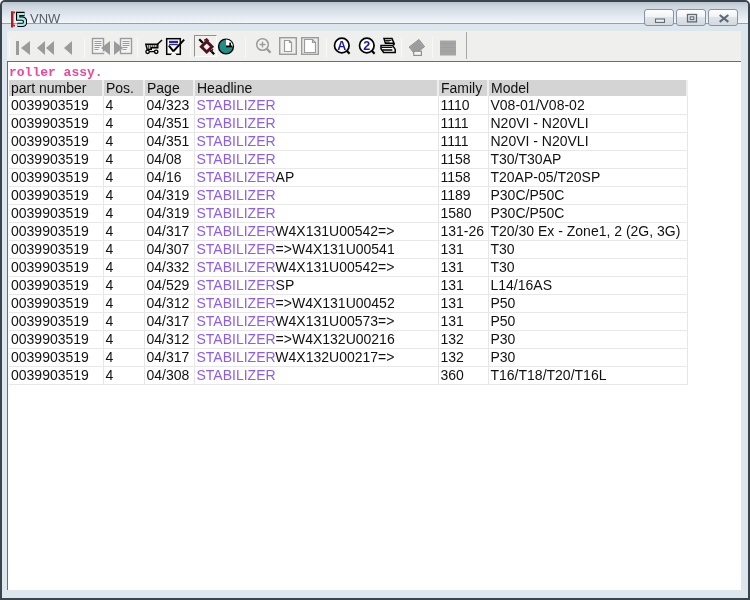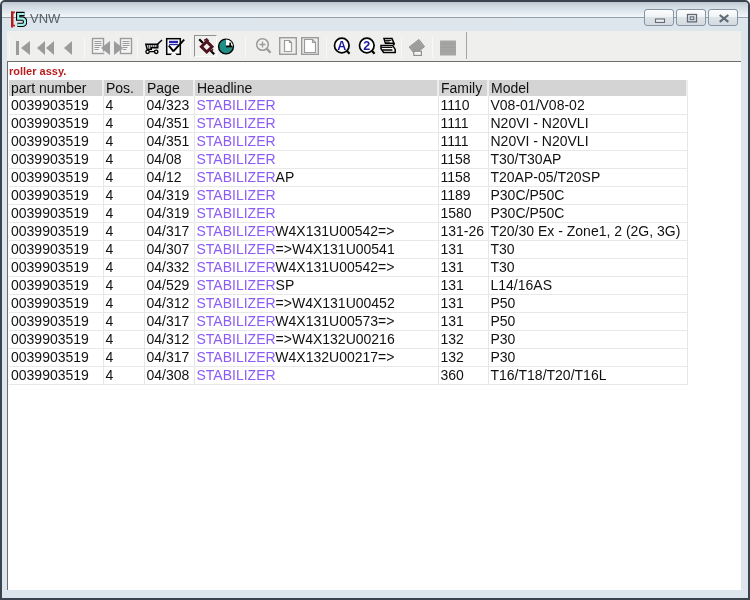--- a/index.html
+++ b/index.html
@@ -1,33 +1,33 @@
 <!DOCTYPE html>
 <html><head>
 <meta charset="utf-8">
 <style>
   html,body{margin:0;padding:0;}
   body{width:750px;height:600px;overflow:hidden;font-family:"Liberation Sans",sans-serif;background:#fff;}
   *{box-sizing:border-box;}
   .window{position:absolute;left:0;top:0;width:750px;height:600px;
     background:#dde6ed;border:2px solid #3a444e;border-radius:5px 5px 0 0;}
-  .titlebar{position:absolute;left:0;top:0;width:746px;height:16px;
+  .titlebar{position:absolute;left:0;top:0;width:746px;height:22px;
     background:linear-gradient(180deg,#b9c4cd 0%,#ccd5dd 18%,#dde5ec 55%,#ecf1f6 88%,#f3f7fa 100%);
     border-radius:4px 4px 0 0;border-bottom:1px solid #96a0a8;padding-left:32px;}
   .tb-icon{position:absolute;left:9px;top:8px;width:16px;height:18px;}
   .tb-title{position:absolute;left:28px;top:8.5px;font-size:13px;color:#565e66;}
   .winbtn{position:absolute;top:7px;height:17px;width:30px;border:1px solid #8494a2;border-radius:3px;
     background:linear-gradient(180deg,#fdfdfe 0%,#f0f3f6 45%,#dfe4e9 50%,#d3dae0 100%);}
   .winbtn svg{position:absolute;left:0;top:0;}
   .toolbar{position:absolute;left:5px;top:29px;width:734px;height:31px;background:#efefee;}
   .toolbar .sep{position:absolute;top:6px;height:21px;width:1px;background:#a5a5a5;border-right:1px solid #f8f8f8;}
   .toolbar .ic{position:absolute;top:8px;}
   .content{position:absolute;left:5px;top:59px;width:734px;height:529px;background:#fff;
     border-top:1px solid #6e6e6e;border-left:1px solid #6e6e6e;}
-  .rlabel{position:absolute;left:1px;top:2.5px;font-size:11px;font-weight:bold;color:#b91c1c;}
+  .rlabel{position:absolute;left:1px;top:2.5px;font-size:13px;font-weight:bold;color:#ec4899;font-family:Liberation Mono, monospace;}
   table.grid{position:absolute;left:1px;top:18px;border-collapse:collapse;table-layout:fixed;
     font-size:14px;color:#111;}
   table.grid th{background:#d4d4d4;font-weight:normal;text-align:left;height:14px;padding:0 0 0 2px;
     border-right:2px solid #eeeeee;overflow:hidden;white-space:nowrap;margin-top:32px;}
   table.grid td{height:18px;padding:0 0 0 2px;border-right:1px solid #e6e6e6;border-bottom:1px solid #e8e8e8;
     overflow:hidden;white-space:nowrap;}
   table.grid .lnk{color:#8b5cf6;}
 </style>
 </head>
 <body>
@@ -212,21 +212,21 @@
             <td>0039903519</td>
             <td>4</td>
             <td>04/08</td>
             <td><span class="lnk">STABILIZER</span></td>
             <td>1158</td>
             <td>T30/T30AP</td>
           </tr>
       <tr>
             <td>0039903519</td>
             <td>4</td>
-            <td>04/12</td>
+            <td>04/16</td>
             <td><span class="lnk">STABILIZER</span>AP</td>
             <td>1158</td>
             <td>T20AP-05/T20SP</td>
           </tr>
       <tr>
             <td>0039903519</td>
             <td>4</td>
             <td>04/319</td>
             <td><span class="lnk">STABILIZER</span></td>
             <td>1189</td>

